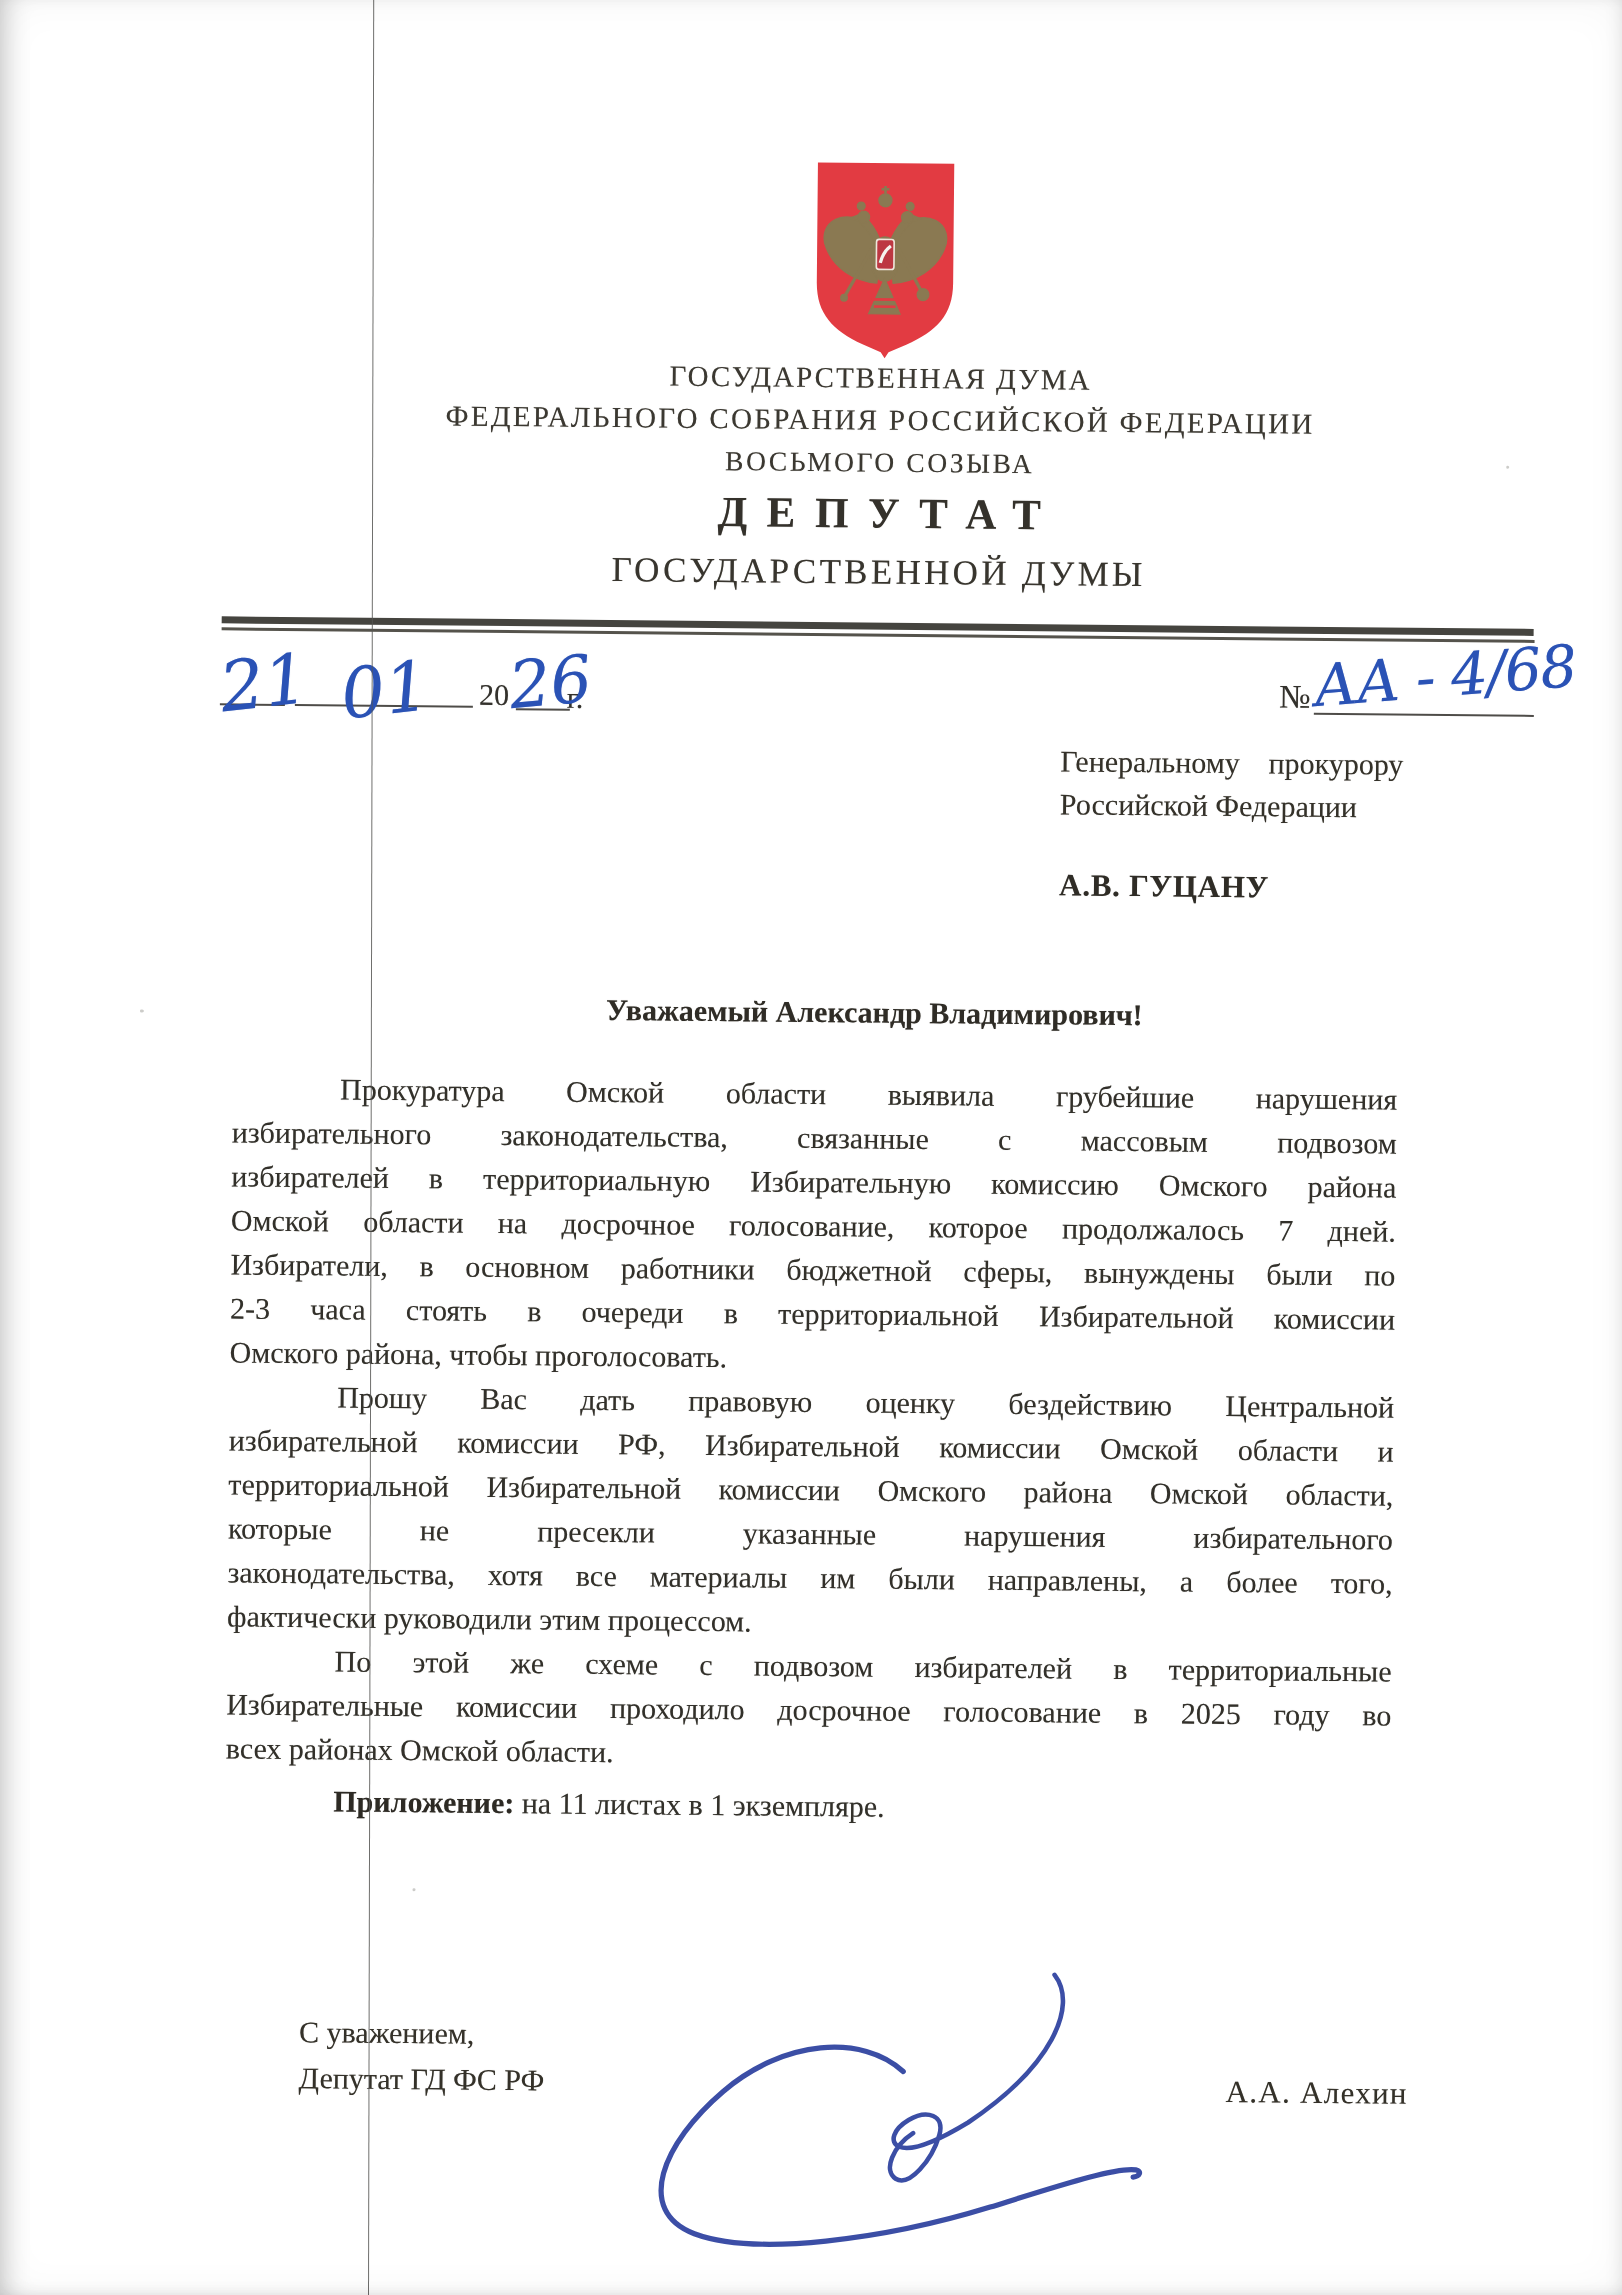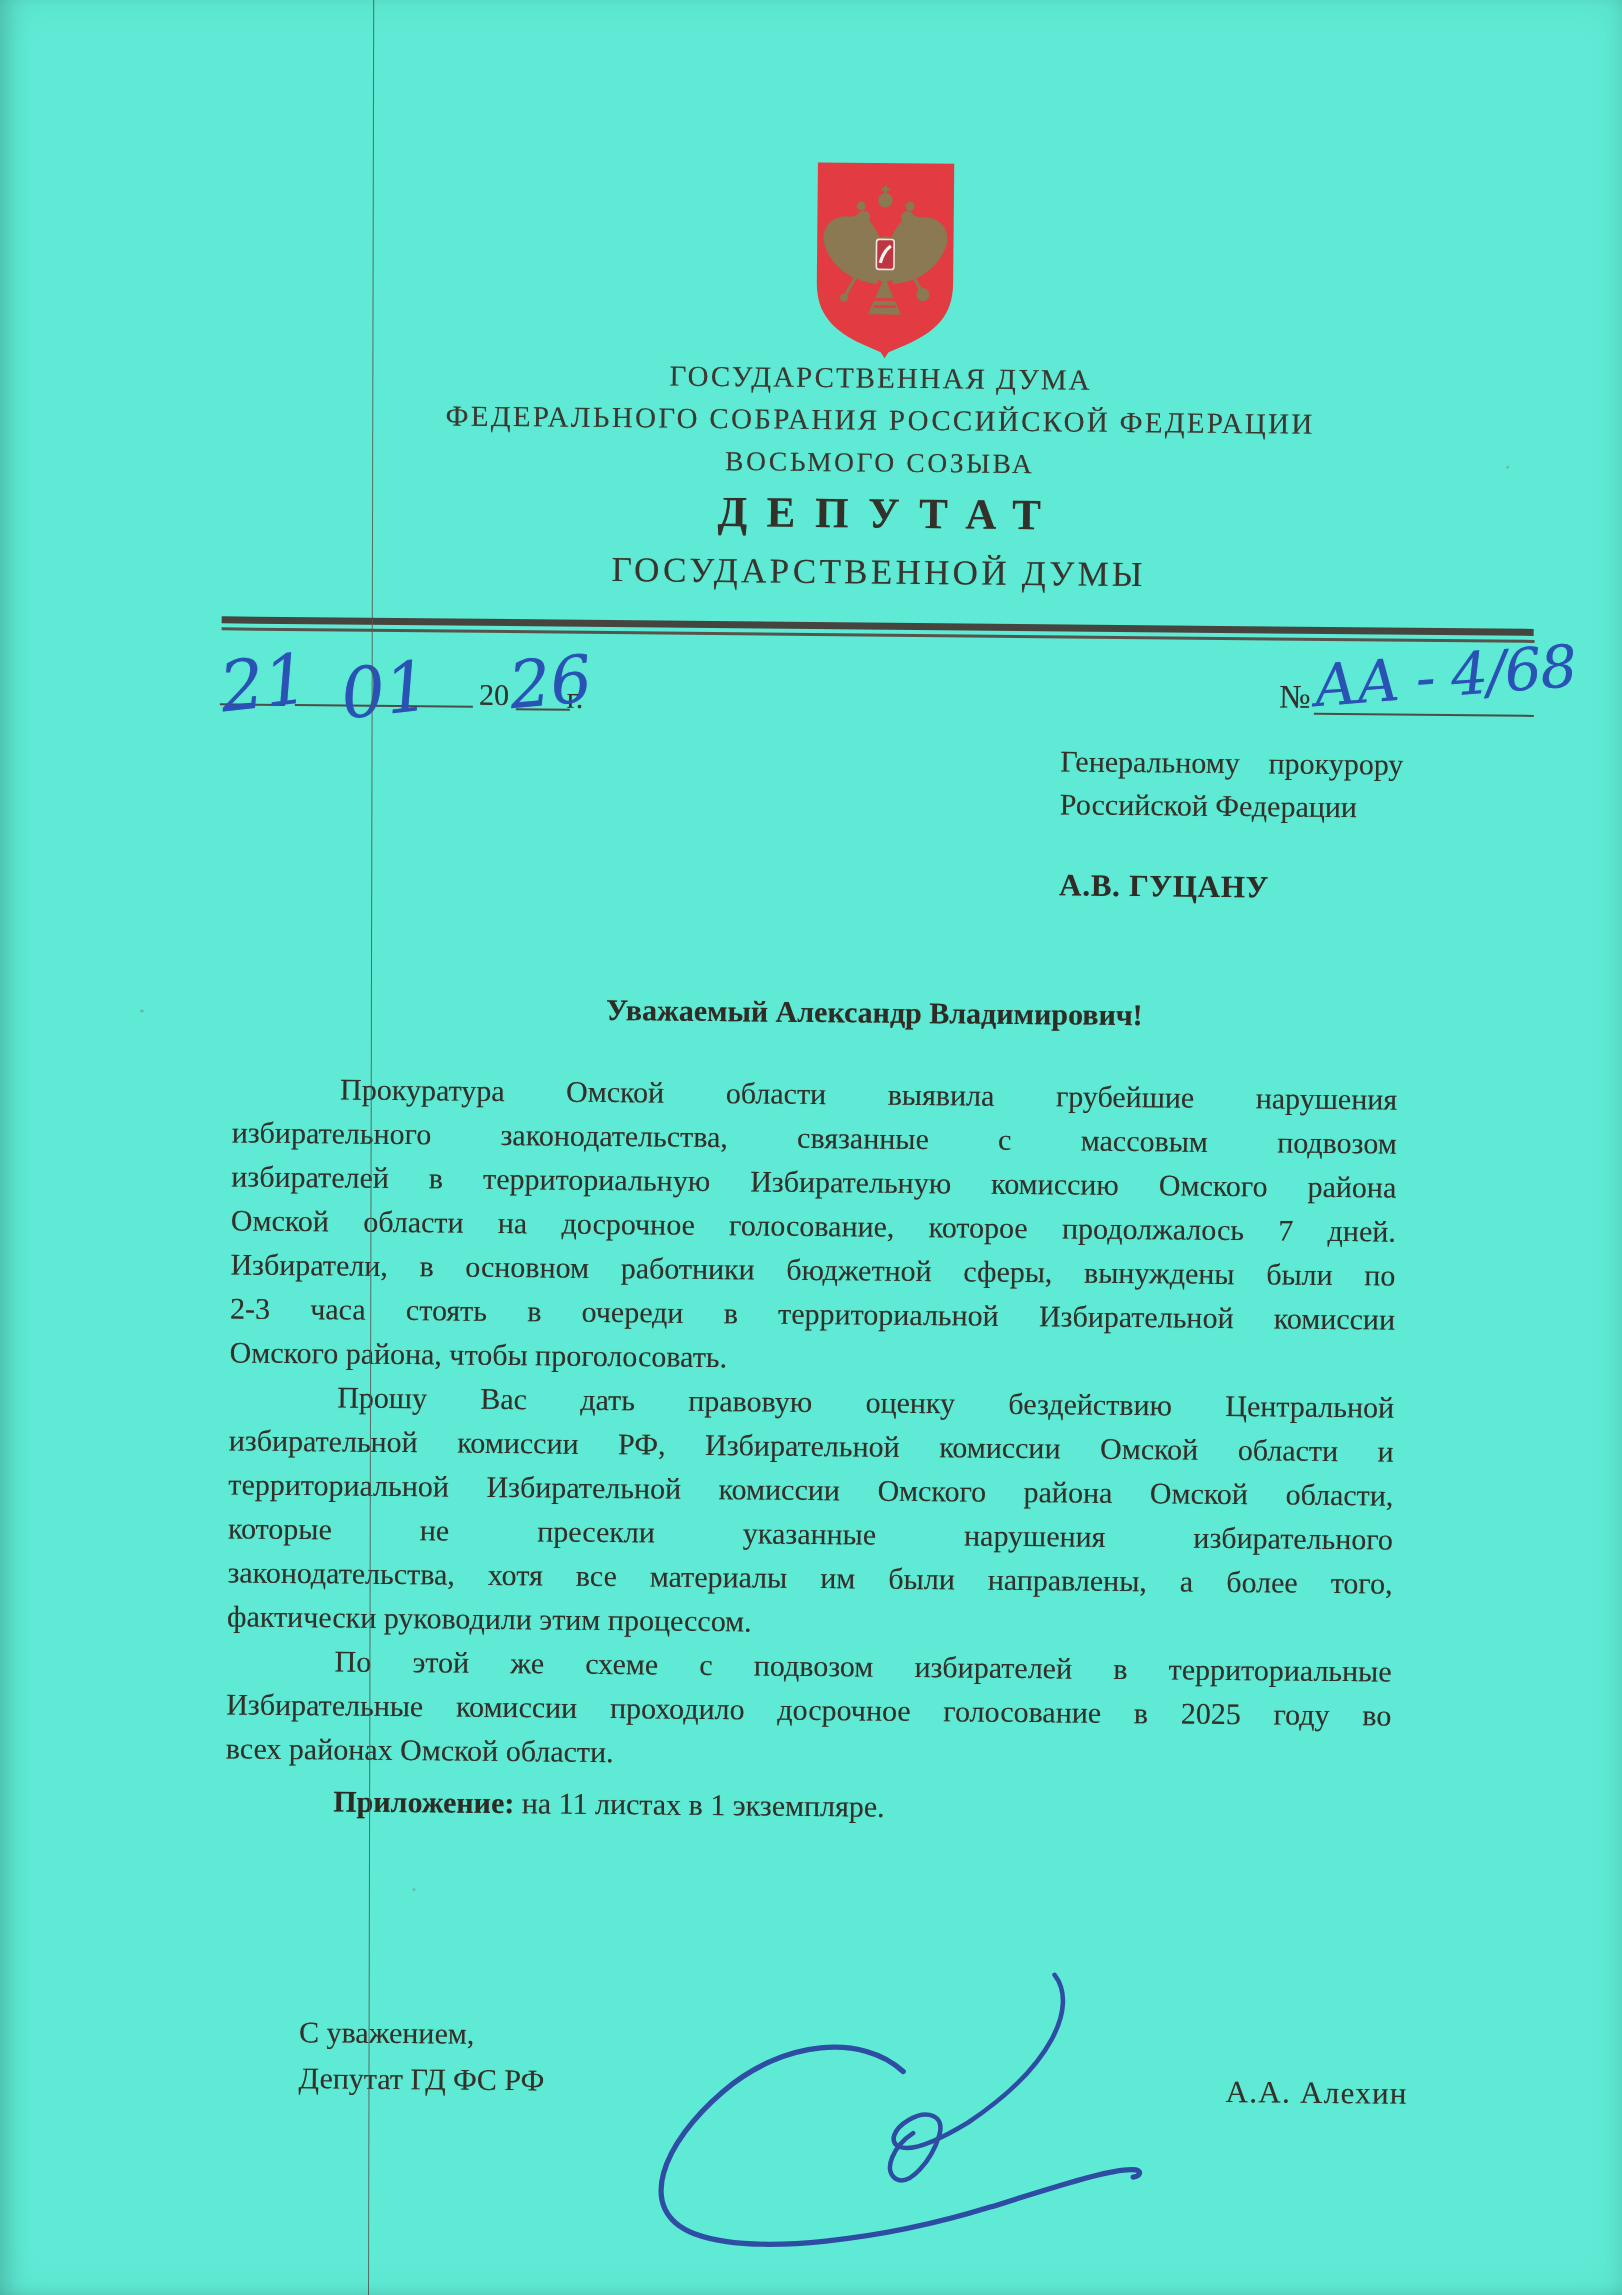--- a/index.html
+++ b/index.html
@@ -1,20 +1,20 @@
 <!DOCTYPE html>
 <html style="font-size:10.5px"><head>
 <meta charset="utf-8">
 <style>
   html, body { margin: 0; padding: 0; background: #e9e9e6; }
   .page {
     position: relative;
     width: 1623px;
     height: 2295px;
-    background: #5eead4;
+    background: #ffffff;
     overflow: hidden;
     font-family: "Liberation Serif", "DejaVu Serif", serif;
     color: #33312c;
   }
   
   .page::after {
     content: "";
     position: absolute; inset: 0;
     pointer-events: none;
     box-shadow: inset 0 0 46px rgba(0,0,0,0.045),

